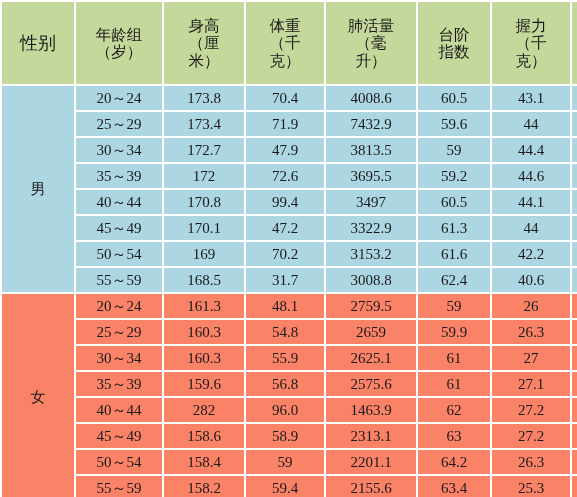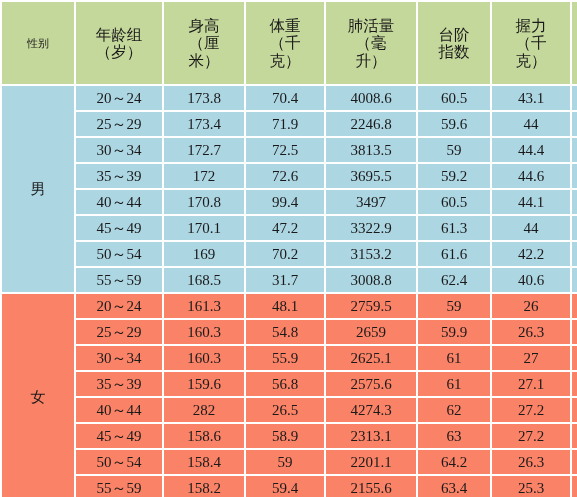--- a/index.html
+++ b/index.html
@@ -31,21 +31,21 @@
     white-space: normal;
     word-break: break-all;
   }
   
   tr.header-row td {
     background: #c5d89b;
     font-size: 15.5px;
     height: 82px;
   }
   tr.header-row td.gender-head {
-    font-size: 11px;
+    font-size: 18px;
     margin-top: 13px;
   }
   
   tr.data-row td {
     height: 24px;
     font-size: 15px;
   }
   tr.male td {
     background: #add6e3;
   }
@@ -119,29 +119,29 @@
         <td>70.4</td>
         <td>4008.6</td>
         <td>60.5</td>
         <td>43.1</td>
         <td>38.1</td>
       </tr>
       <tr class="data-row male">
         <td>25～29</td>
         <td>173.4</td>
         <td>71.9</td>
-        <td>2246.8</td>
+        <td>7432.9</td>
         <td>59.6</td>
         <td>44</td>
         <td>38.7</td>
       </tr>
       <tr class="data-row male">
         <td>30～34</td>
         <td>172.7</td>
-        <td>72.5</td>
+        <td>47.9</td>
         <td>3813.5</td>
         <td>59</td>
         <td>44.4</td>
         <td>37.5</td>
       </tr>
       <tr class="data-row male">
         <td>35～39</td>
         <td>172</td>
         <td>72.6</td>
         <td>3695.5</td>
@@ -218,22 +218,22 @@
         <td>159.6</td>
         <td>56.8</td>
         <td>2575.6</td>
         <td>61</td>
         <td>27.1</td>
         <td>26.4</td>
       </tr>
       <tr class="data-row female">
         <td>40～44</td>
         <td>282</td>
-        <td>26.5</td>
-        <td>4274.3</td>
+        <td>96.0</td>
+        <td>1463.9</td>
         <td>62</td>
         <td>27.2</td>
         <td>/</td>
       </tr>
       <tr class="data-row female">
         <td>45～49</td>
         <td>158.6</td>
         <td>58.9</td>
         <td>2313.1</td>
         <td>63</td>

